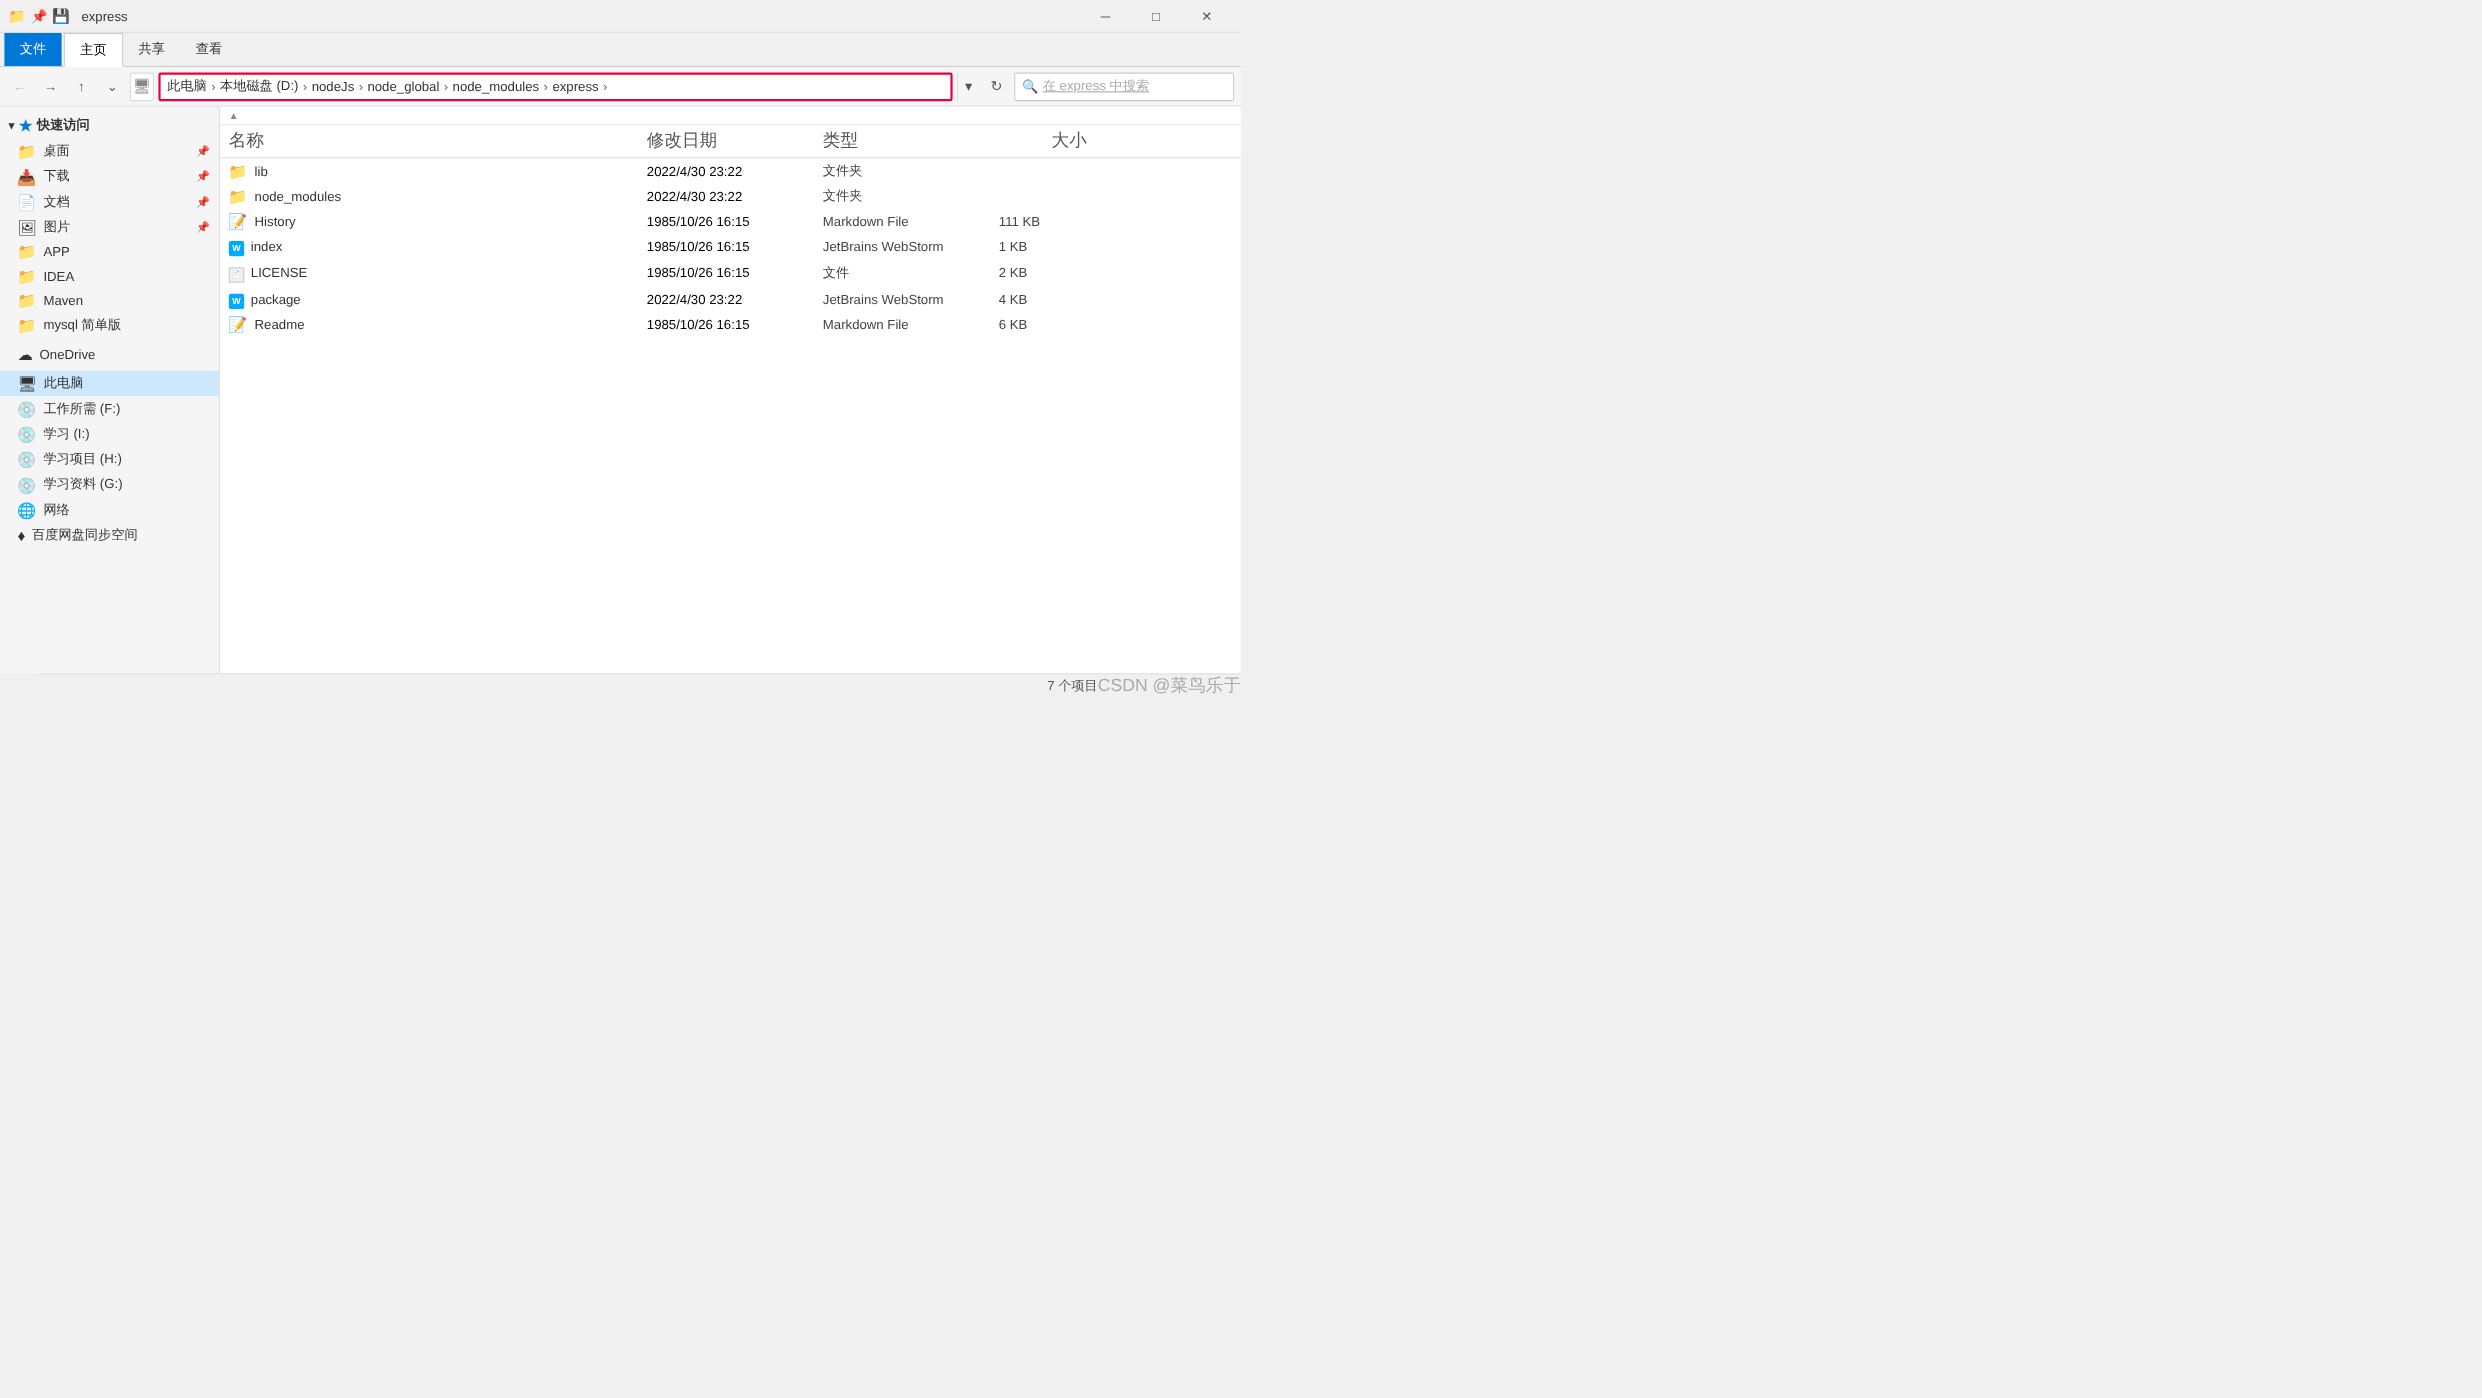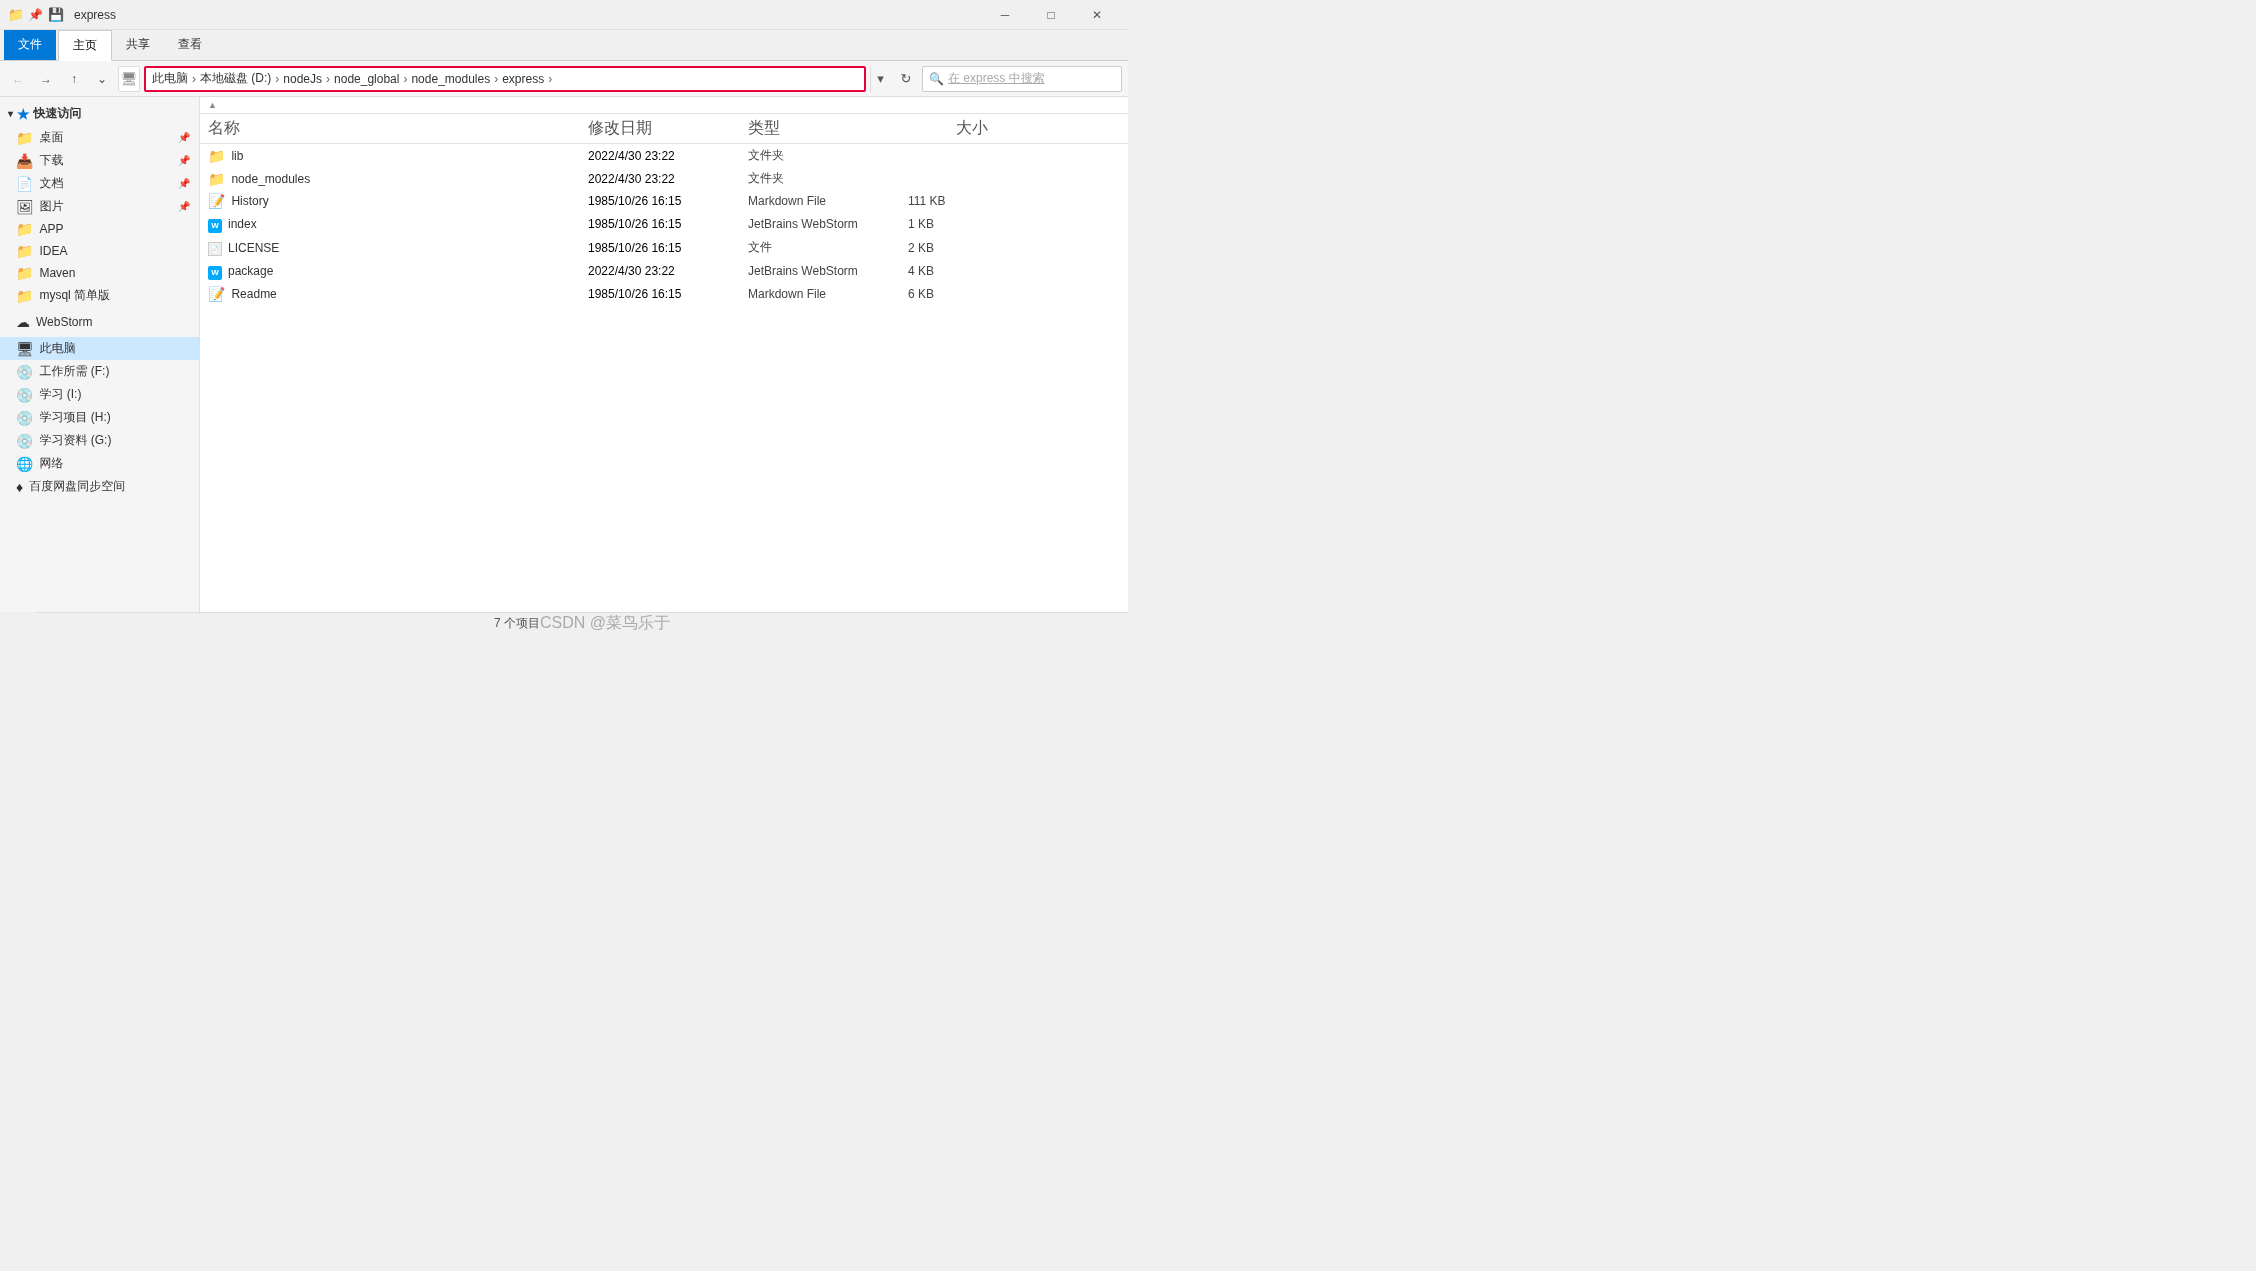--- a/index.html
+++ b/index.html
@@ -176,21 +176,21 @@
     .file-size { flex: 0 0 80px; text-align: left; color: #444; }
 
     
     .statusbar {
       height: 22px;
       background: #f0f0f0;
       border-top: 1px solid #ddd;
       display: flex; align-items: center;
       padding: 0 0;
       font-size: 12px; color: #555;
-      justify-content: center;
+      justify-content: flex-end;
       margin-left: 36px;
     }
 
     .ws-icon {
       display: inline-block;
       width: 14px; height: 14px;
       background: #00aaff;
       border-radius: 2px;
       font-size: 8px; color: white;
       text-align: center; line-height: 14px;
@@ -305,21 +305,21 @@
       </div>
       <div class="sidebar-item">
         <span class="item-icon">📁</span>
         <span>mysql 简单版</span>
       </div>
     </div>
 
     <div class="sidebar-section">
       <div class="sidebar-item">
         <span class="item-icon">☁</span>
-        <span>WebStorm</span>
+        <span>OneDrive</span>
       </div>
     </div>
 
     <div class="sidebar-section">
       <div class="sidebar-item active">
         <span class="item-icon">🖥</span>
         <span>此电脑</span>
       </div>
       <div class="sidebar-item">
         <span class="item-icon">💿</span>

